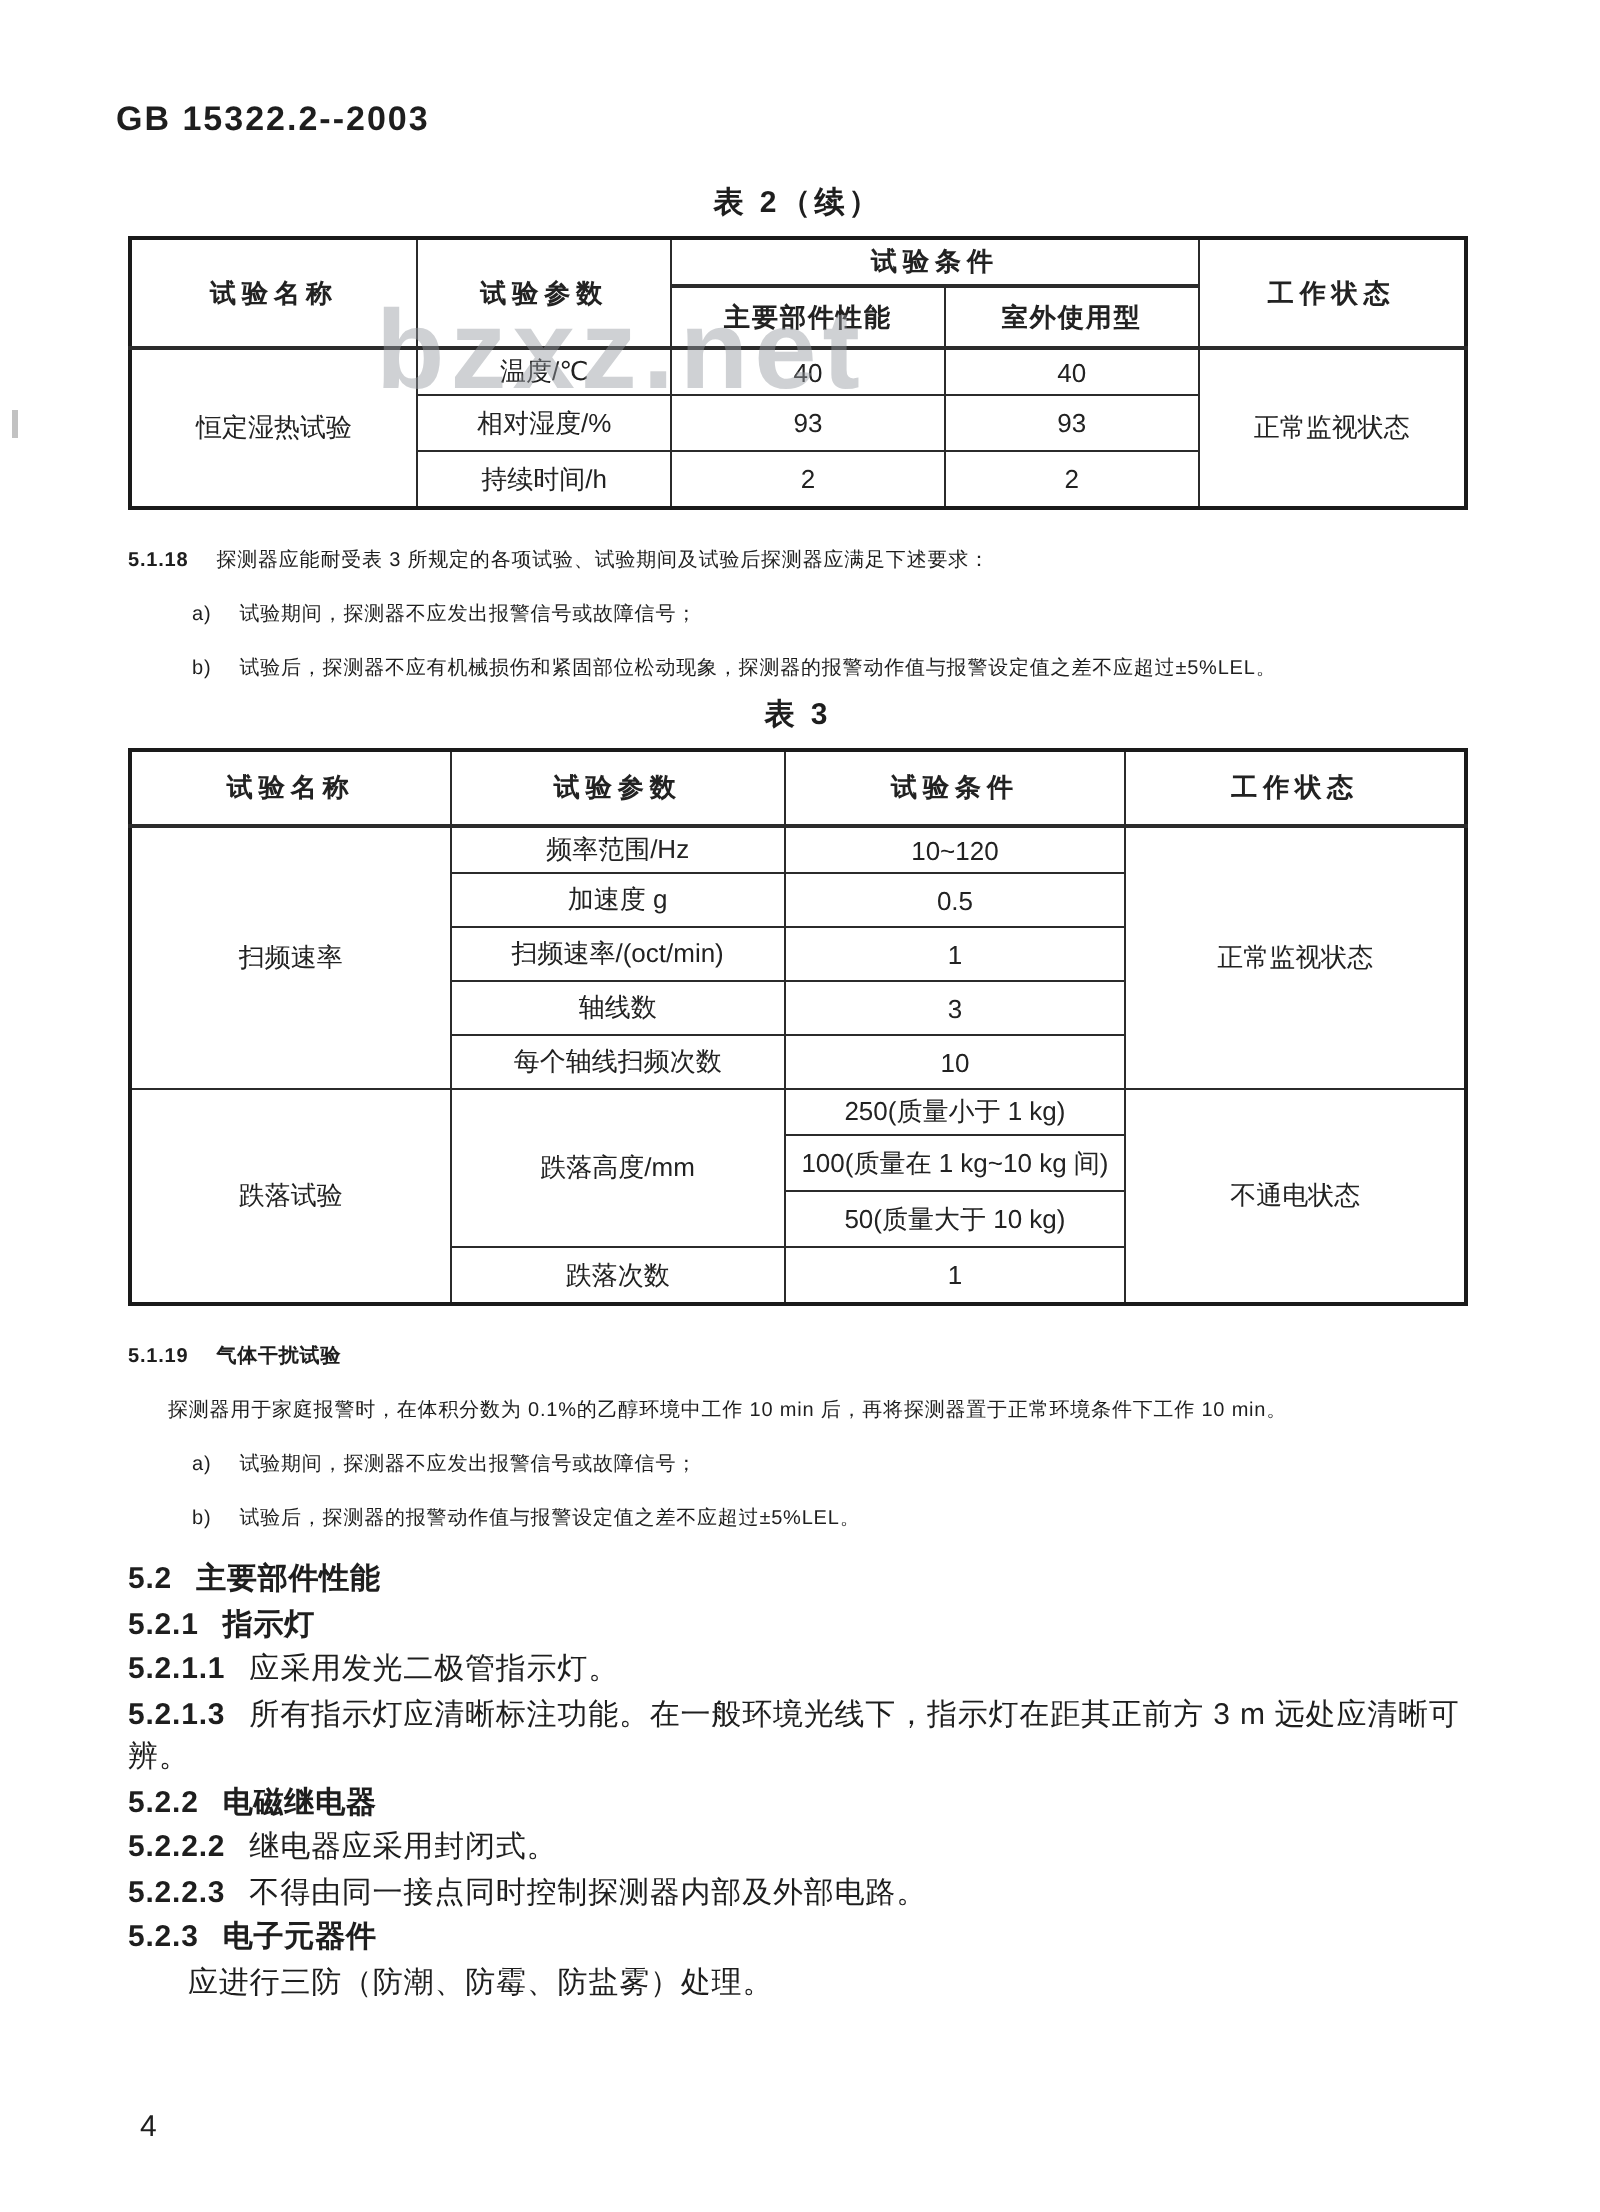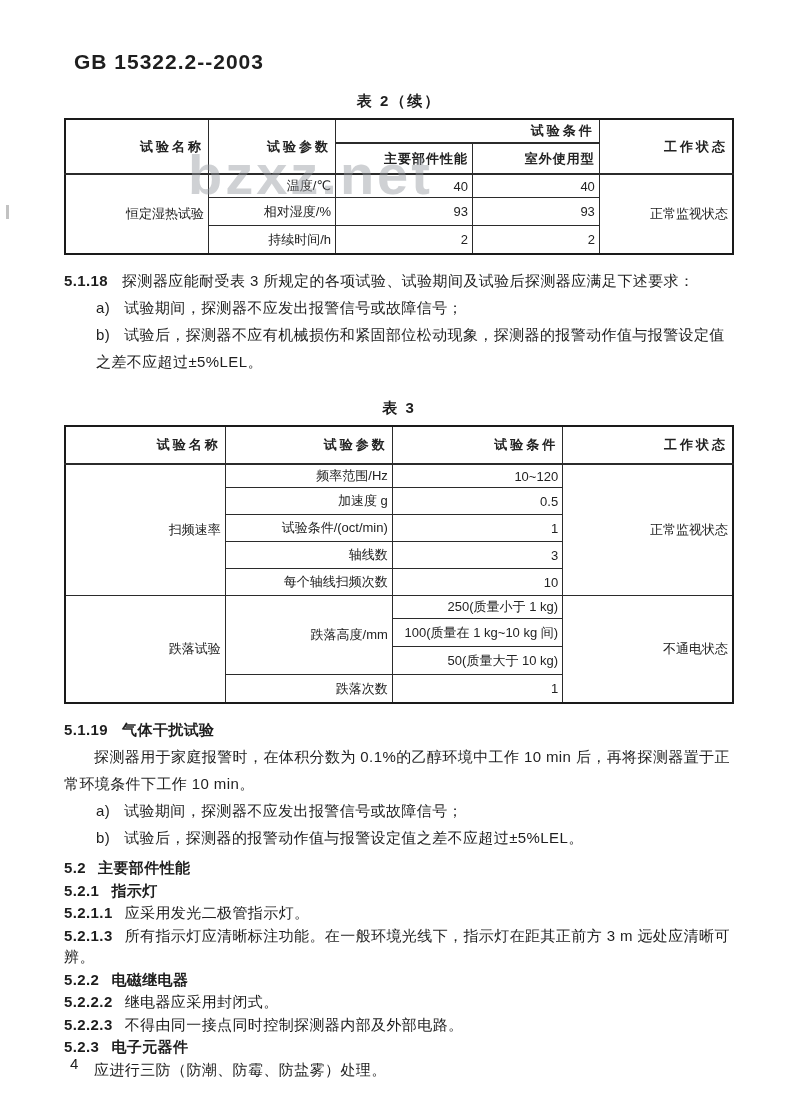--- a/index.html
+++ b/index.html
@@ -6,22 +6,22 @@
   .page{
     position:relative;
     width:800px;height:1106px;
     margin:0 auto;
     background:#ffffff;
     color:#1e1e1e;
     font-family:"Liberation Sans","DejaVu Sans",sans-serif;
     overflow:hidden;
   }
   .std-code{
-    position:absolute;top:50px;left:74px;
-    font-size:21px;font-weight:bold;letter-spacing:1px;
+    position:absolute;top:50px;left:58px;
+    font-size:17px;font-weight:bold;letter-spacing:1px;
   }
   .page-number{
     position:absolute;bottom:34px;left:70px;
     font-size:15px;
   }
   .watermark{
     position:absolute;top:142px;left:188px;
     font-size:56px;font-weight:bold;letter-spacing:3px;
     color:rgba(148,154,160,0.45);
     z-index:6;pointer-events:none;
@@ -32,42 +32,42 @@
     background:#9a9a9a;opacity:.6;
   }
   .content{
     position:absolute;top:0;left:64px;width:670px;
   }
   .tbl-caption{
     text-align:center;font-size:15px;font-weight:bold;
     letter-spacing:2px;
   }
   .cap2{margin-top:92px;}
-  .cap3{margin-top:24px;}
+  .cap3{margin-top:0;}
   table{
     border-collapse:collapse;width:100%;
     margin-top:7px;
     font-size:13px;
   }
   td{
     border:1px solid #2b2b2b;
-    text-align:right;vertical-align:middle;
+    text-align:center;vertical-align:middle;
     padding:2px 4px;
     color:#222;
   }
   table{border:2px solid #1a1a1a;}
   tr.hdr td{font-weight:bold;letter-spacing:3px;border-bottom-width:2px;}
   tr.hdr2 td{font-weight:bold;letter-spacing:1px;border-bottom-width:2px;}
   .t2 .h1{height:24px;}
   .t2 .h2{height:25px;}
   .t2 .br{height:23px;margin-top:18px;}
   .t3 .h1{height:32px;}
   .t3 .br{height:22px;}
   .t3 .dr{height:23px;}
-  .clause{margin-top:12px;font-size:15px;line-height:27px;letter-spacing:0.4px;}
+  .clause{margin-top:12px;font-size:10px;line-height:27px;letter-spacing:0.4px;}
   .clause .num{font-weight:bold;margin-right:14px;}
   .clause-lead{}
   .list-item{padding-left:32px;}
   .list-item .marker{margin-right:14px;}
   .para-indent{text-indent:2em;}
   .sections{margin-top:6px;font-size:15px;line-height:21.5px;letter-spacing:0.4px;}
   .s-line{margin:0 0 1px 0;}
   .s-line .num{margin-right:12px;font-weight:bold;}
   .s-title{font-weight:bold;}
   .s-para{text-indent:2em;}
@@ -141,21 +141,21 @@
         <td class="br" rowspan="5">扫频速率</td>
         <td>频率范围/Hz</td>
         <td>10~120</td>
         <td rowspan="5">正常监视状态</td>
       </tr>
       <tr>
         <td class="br">加速度 g</td>
         <td>0.5</td>
       </tr>
       <tr>
-        <td class="br">试验条件/(oct/min)</td>
+        <td class="br">扫频速率/(oct/min)</td>
         <td>1</td>
       </tr>
       <tr>
         <td class="br">轴线数</td>
         <td>3</td>
       </tr>
       <tr>
         <td class="br">每个轴线扫频次数</td>
         <td>10</td>
       </tr>

